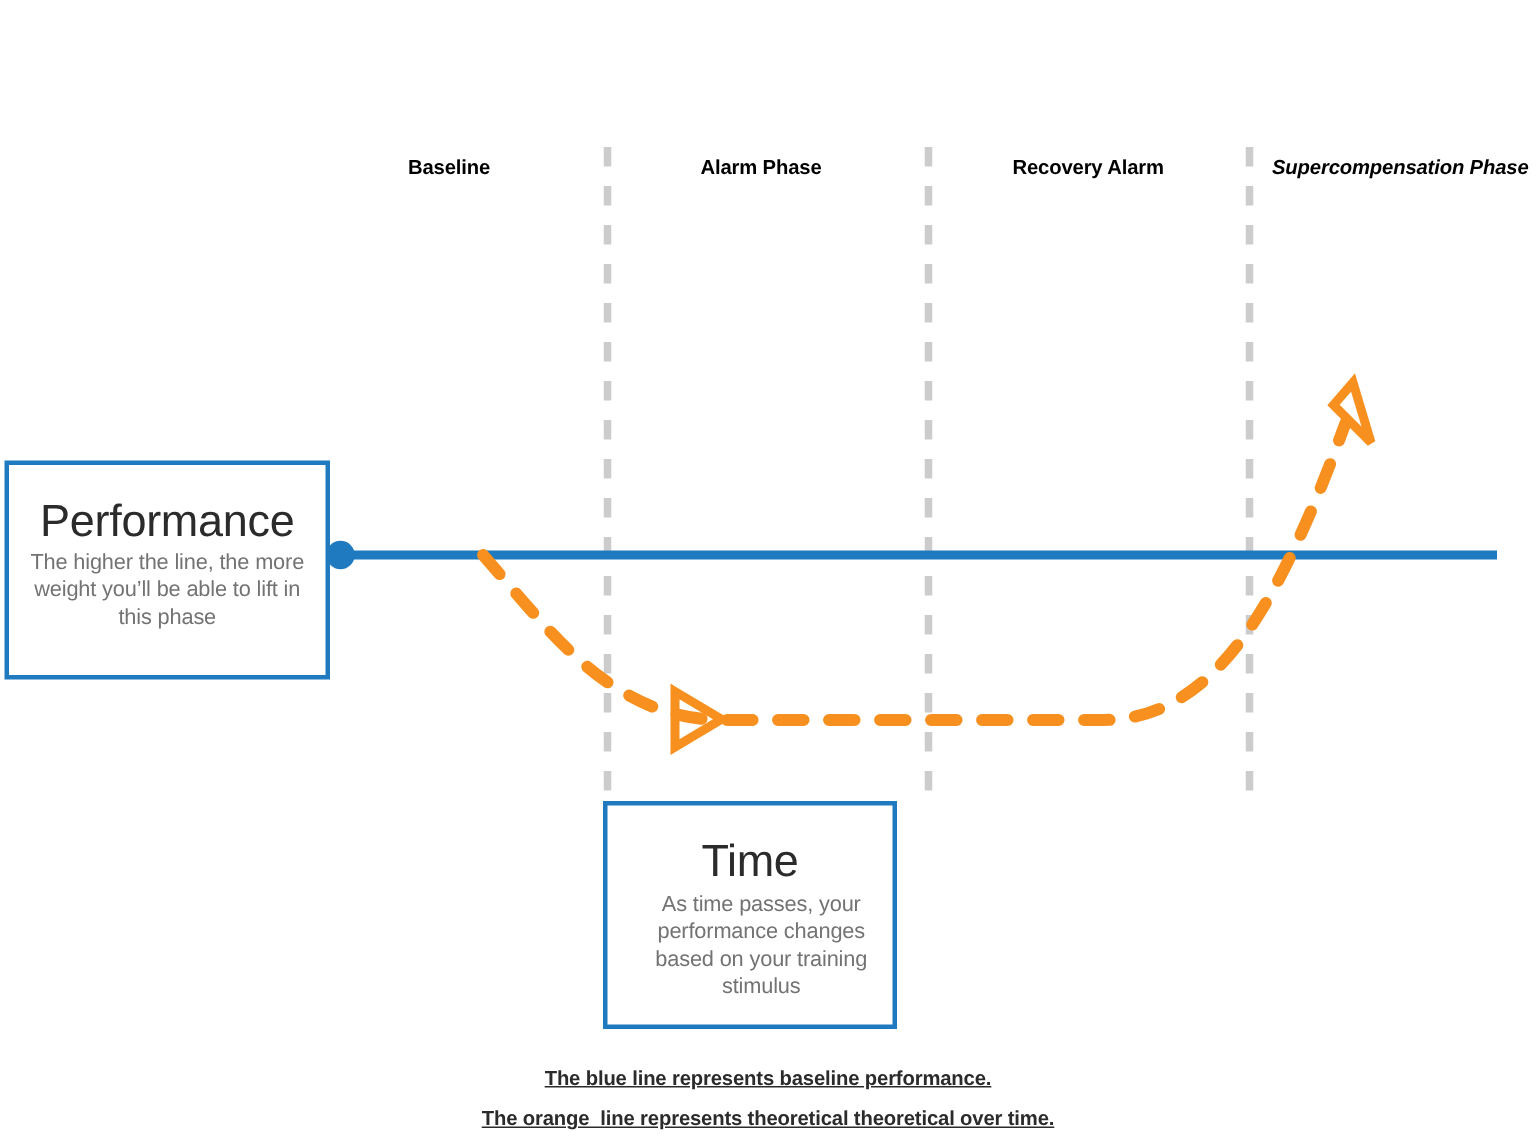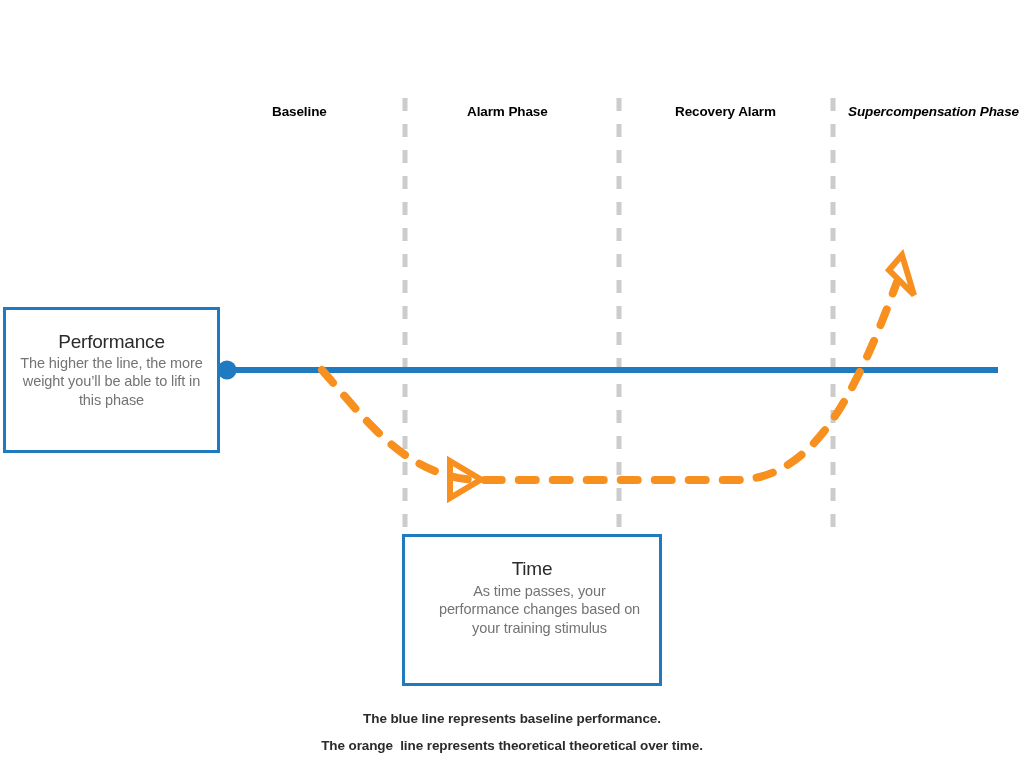--- a/index.html
+++ b/index.html
@@ -42,21 +42,21 @@
   
   .callout {
     position: absolute;
     box-sizing: border-box;
     background: #ffffff;
     border: 3px solid #1f7ac0;
     text-align: center;
     z-index: 5;
   }
   .callout-title {
-    font-size: 19px;
+    font-size: 30px;
     font-weight: 400;
     color: #2b2b2b;
     line-height: 1.05;
     letter-spacing: -0.2px;
   }
   .callout-body {
     font-size: 14.5px;
     font-weight: 400;
     color: #737373;
     line-height: 1.28;
@@ -68,38 +68,39 @@
     top: 307px;
     width: 217px;
     height: 146px;
     padding-top: 22px;
   }
   #callout-performance .callout-body { padding: 2px 10px 0 10px; }
 
   #callout-time {
     left: 402px;
     top: 534px;
-    width: 260px;
+    width: 196px;
     height: 152px;
     padding-top: 22px;
   }
   #callout-time .callout-body { padding: 3px 14px 0 14px; margin-left: 15px; }
 
   
   .caption {
     position: absolute;
     width: 1024px;
     left: 0;
     text-align: center;
     font-size: 13.5px;
     font-weight: bold;
     color: #2b2b2b;
     letter-spacing: -0.1px;
     white-space: pre;
     line-height: 1;
+    text-decoration: underline;
   }
   #caption-blue   { top: 712px; }
   #caption-orange { top: 739px; }
 </style>
 </head>
 <body>
 
 <div id="stage">
 
   <div class="phase-label" style="left:272px; top:105px;">Baseline</div>

